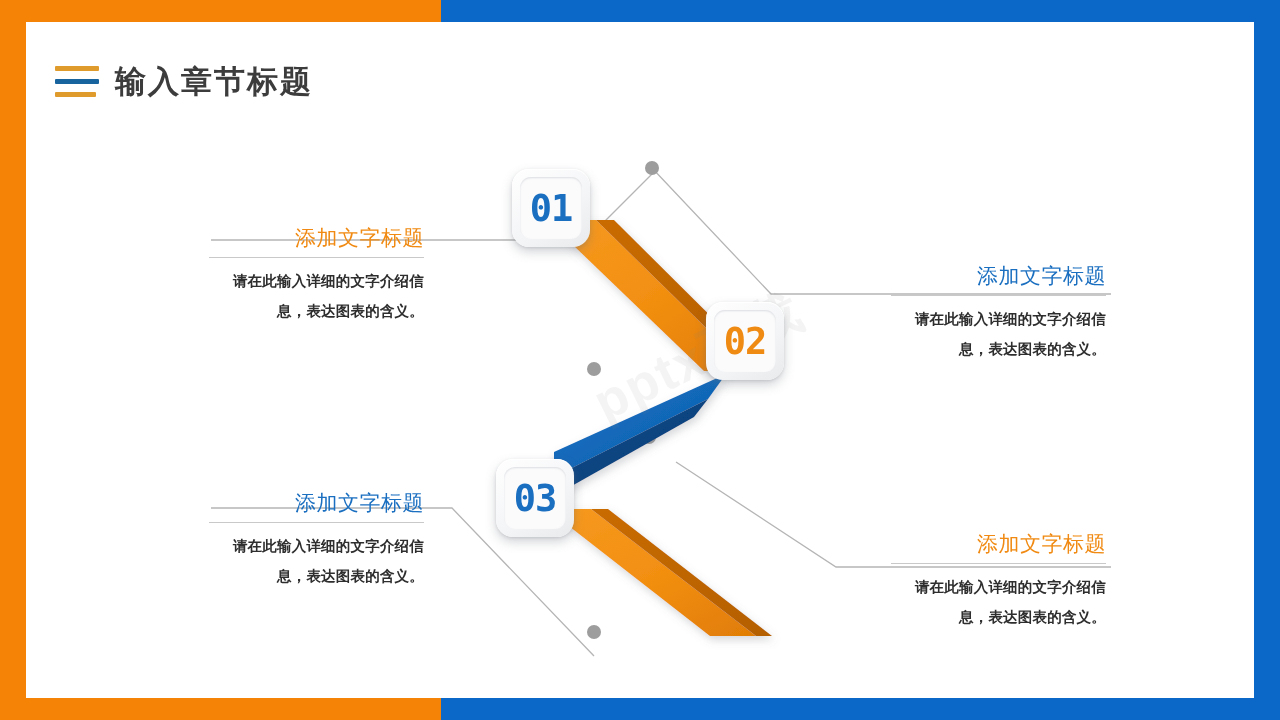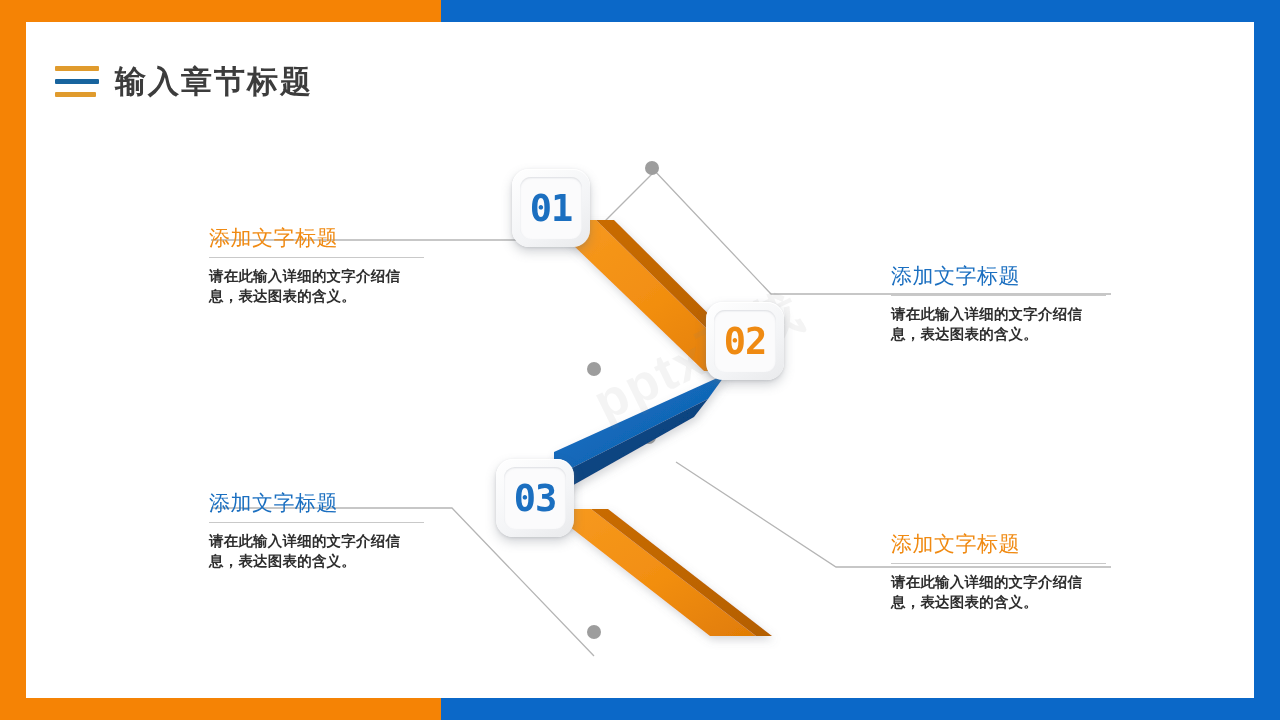--- a/index.html
+++ b/index.html
@@ -8,20 +8,21 @@
     font-family:"Liberation Sans", sans-serif;
     overflow:hidden;
     background:#ffffff;
   }
 
   .slide {
     position:relative;
     width:1280px; height:720px;
     background:#fef9c3;
     overflow:hidden;
+    text-align:right;
   }
 
   
   .frame-bar { position:absolute; }
   .frame-top-orange   { left:0;    top:0;    width:441px;  height:22px; background:#f58305; }
   .frame-top-blue     { left:441px;top:0;    width:839px;  height:22px; background:#0b68c8; }
   .frame-bottom-orange{ left:0;    bottom:0; width:441px;  height:22px; background:#f58305; }
   .frame-bottom-blue  { left:441px;bottom:0; width:839px;  height:22px; background:#0b68c8; }
   .frame-left-orange  { left:0;    top:0;    width:26px;   height:720px;background:#f58305; }
   .frame-right-blue   { right:0;   top:0;    width:26px;   height:720px;background:#0b68c8; }
@@ -95,21 +96,21 @@
   
   .tblock { position:absolute; width:215px; }
   .tblock .t-title {
     font-size:21px; font-weight:normal; letter-spacing:0.5px;
     white-space:nowrap; padding-bottom:5px;
   }
   .tblock .t-rule { height:1px; background:#c9c9c9; width:100%; }
   .tblock .t-body {
     margin-top:8px;
     font-size:14.5px; color:#2e2e2e; font-weight:bold;
-    line-height:20px; letter-spacing:0.2px;
+    line-height:30px; letter-spacing:0.2px;
   }
   .t-orange .t-title { color:#f08a12; }
   .t-blue   .t-title { color:#1b6fc0; }
 
   #txt-1 { left:183px; top:202px;  }
   #txt-2 { left:865px; top:240px;  }
   #txt-3 { left:183px; top:467px;  }
   #txt-4 { left:865px; top:508px;  }
 
   

